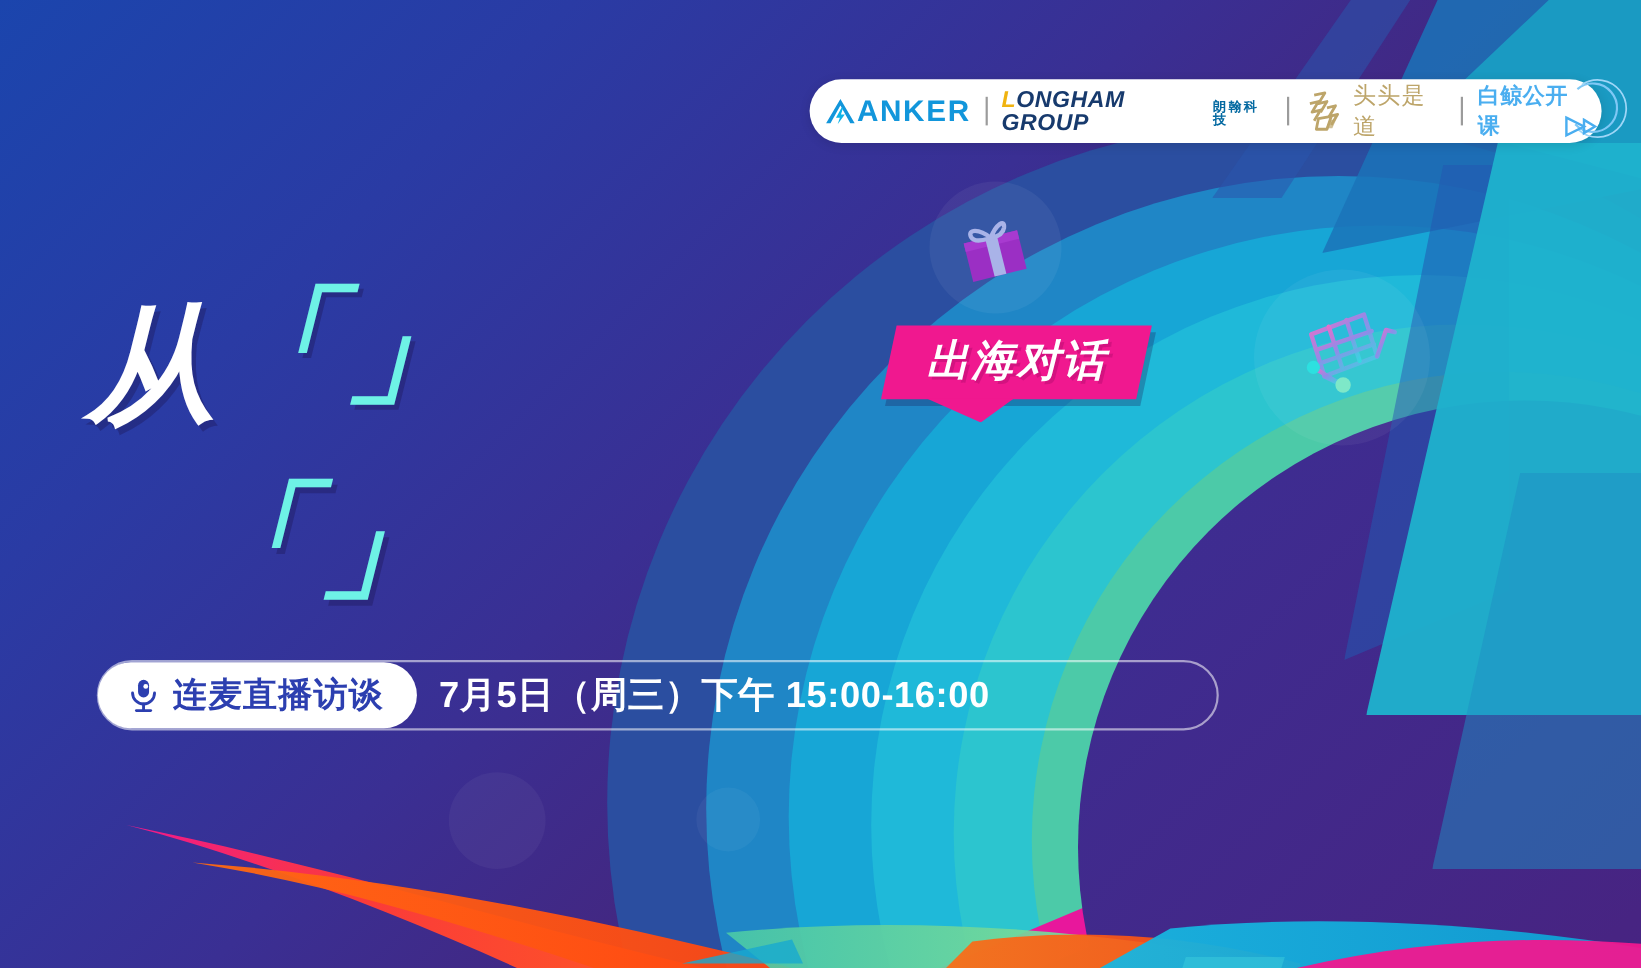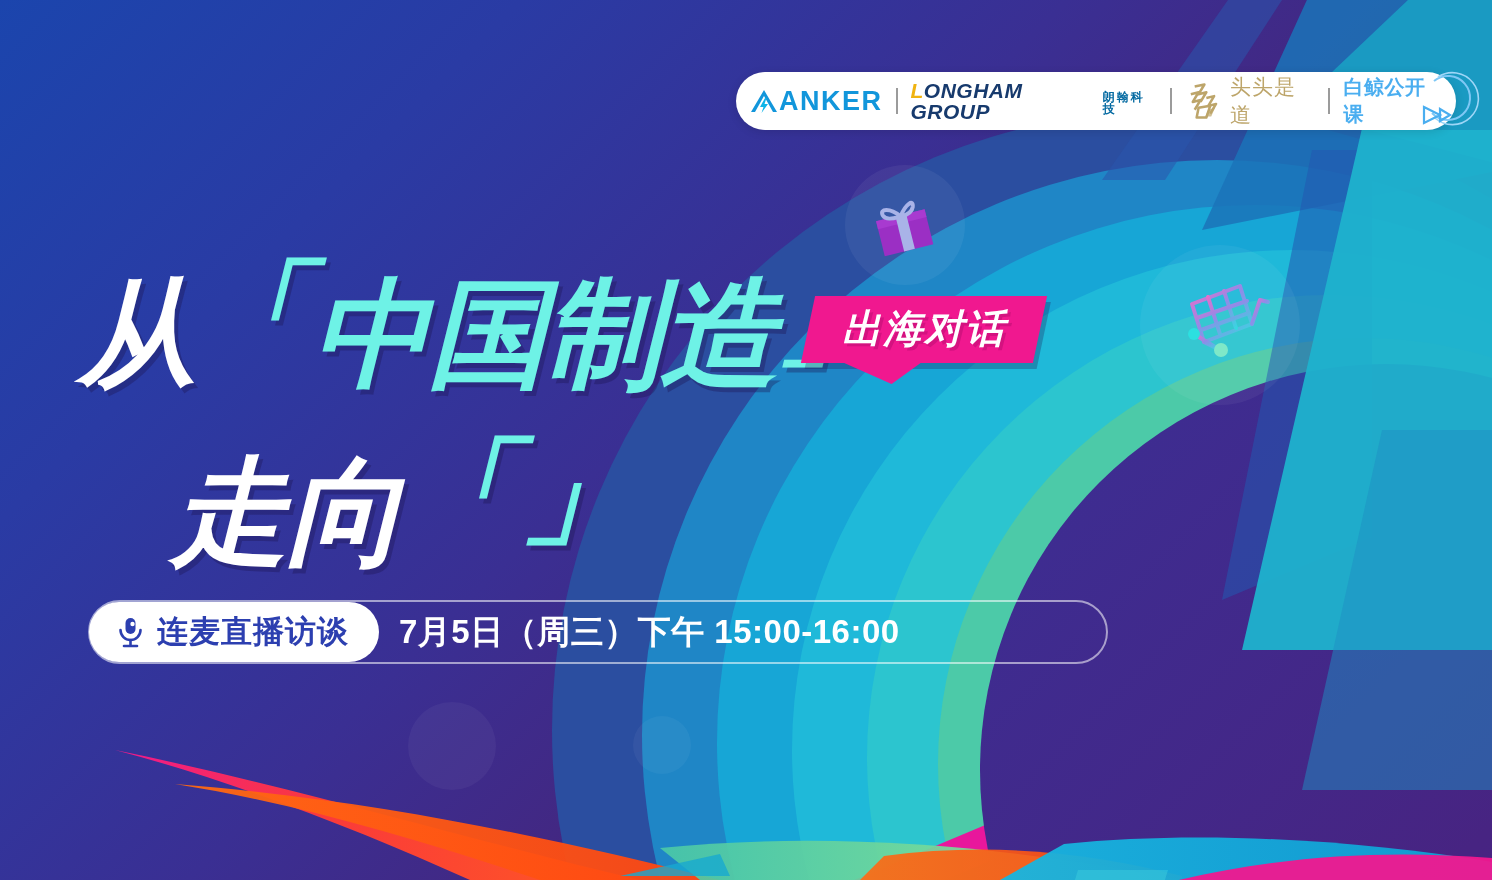--- a/index.html
+++ b/index.html
@@ -284,25 +284,23 @@
         <path d="M22 38 L32 44 L22 50 Z" fill="none" stroke="#4aaef0" stroke-width="2.2"></path>
       </svg>
     </div>
 
   </div>
 
   <div class="headline">
     <div class="hl-row row1">
       <span class="hl-white">从</span>
       <span class="brk">「</span>
-      <span class="hl-cyan">中国制造</span>
       <span class="brk">」</span>
     </div>
     <div class="hl-row row2">
-      <span class="hl-white">走向</span>
       <span class="brk">「</span>
       <span class="brk">」</span>
     </div>
   </div>
 
   <div class="badge">
     <div class="badge-body">
       <span class="badge-text">出海对话</span>
     </div>
     <div class="badge-tail"></div>

